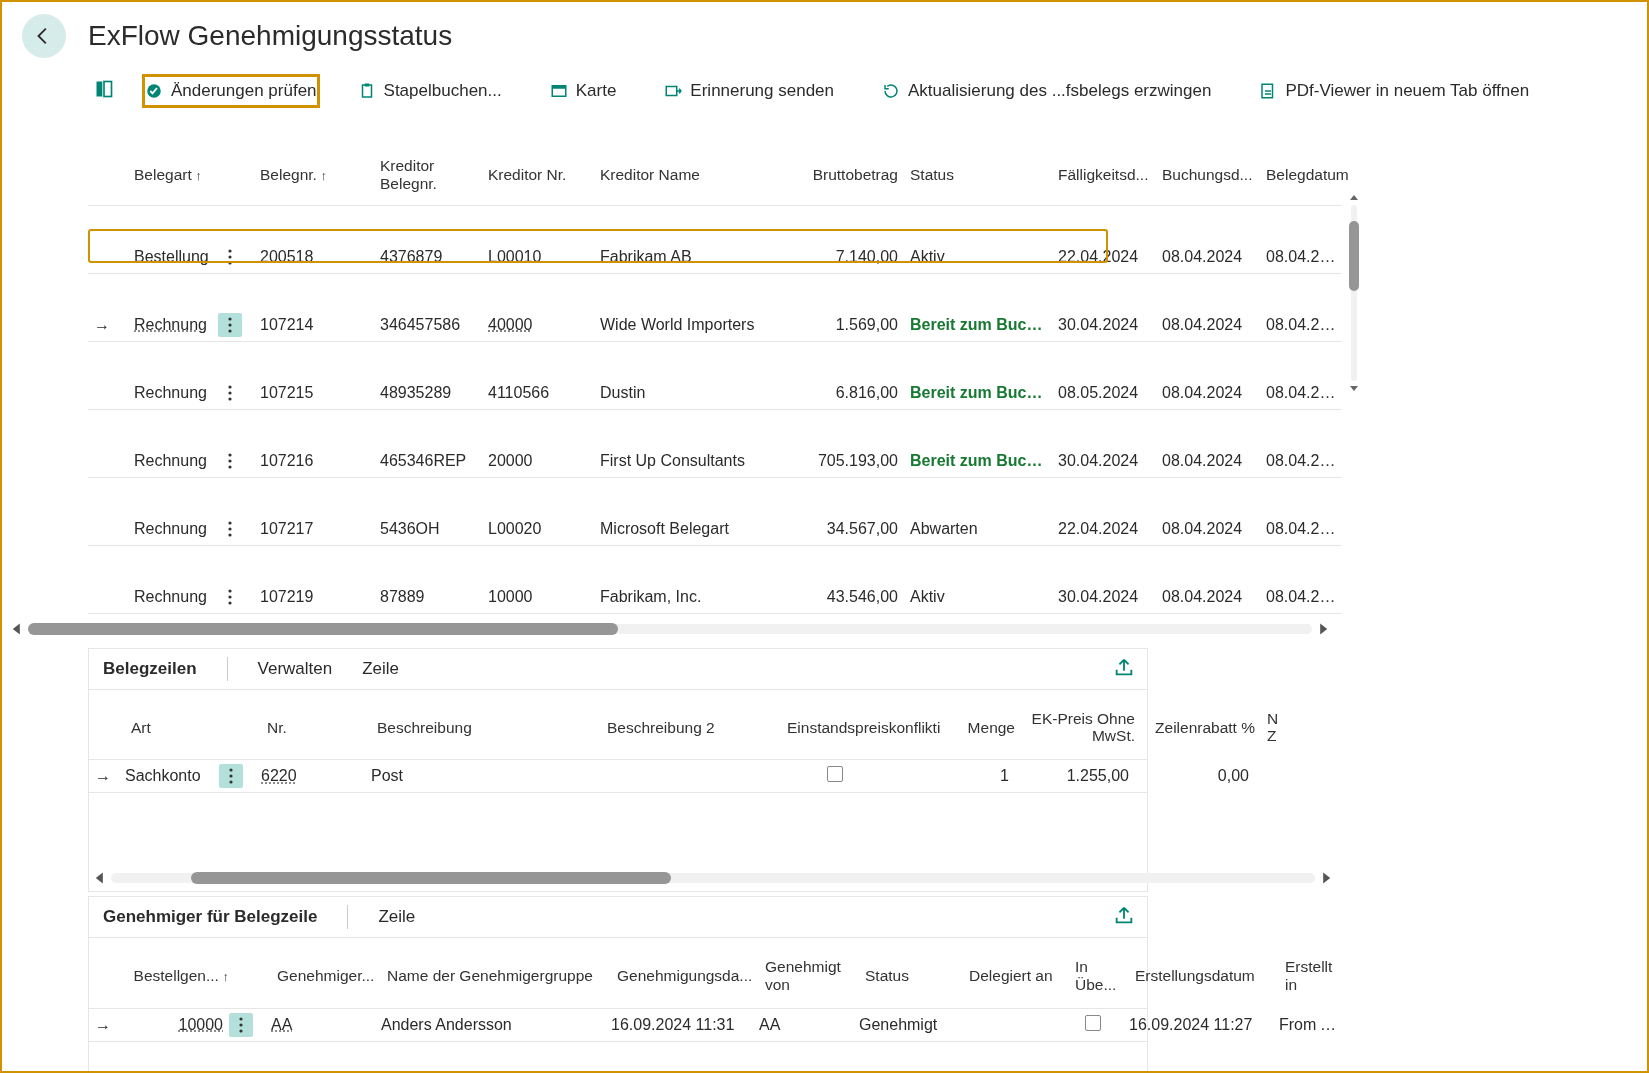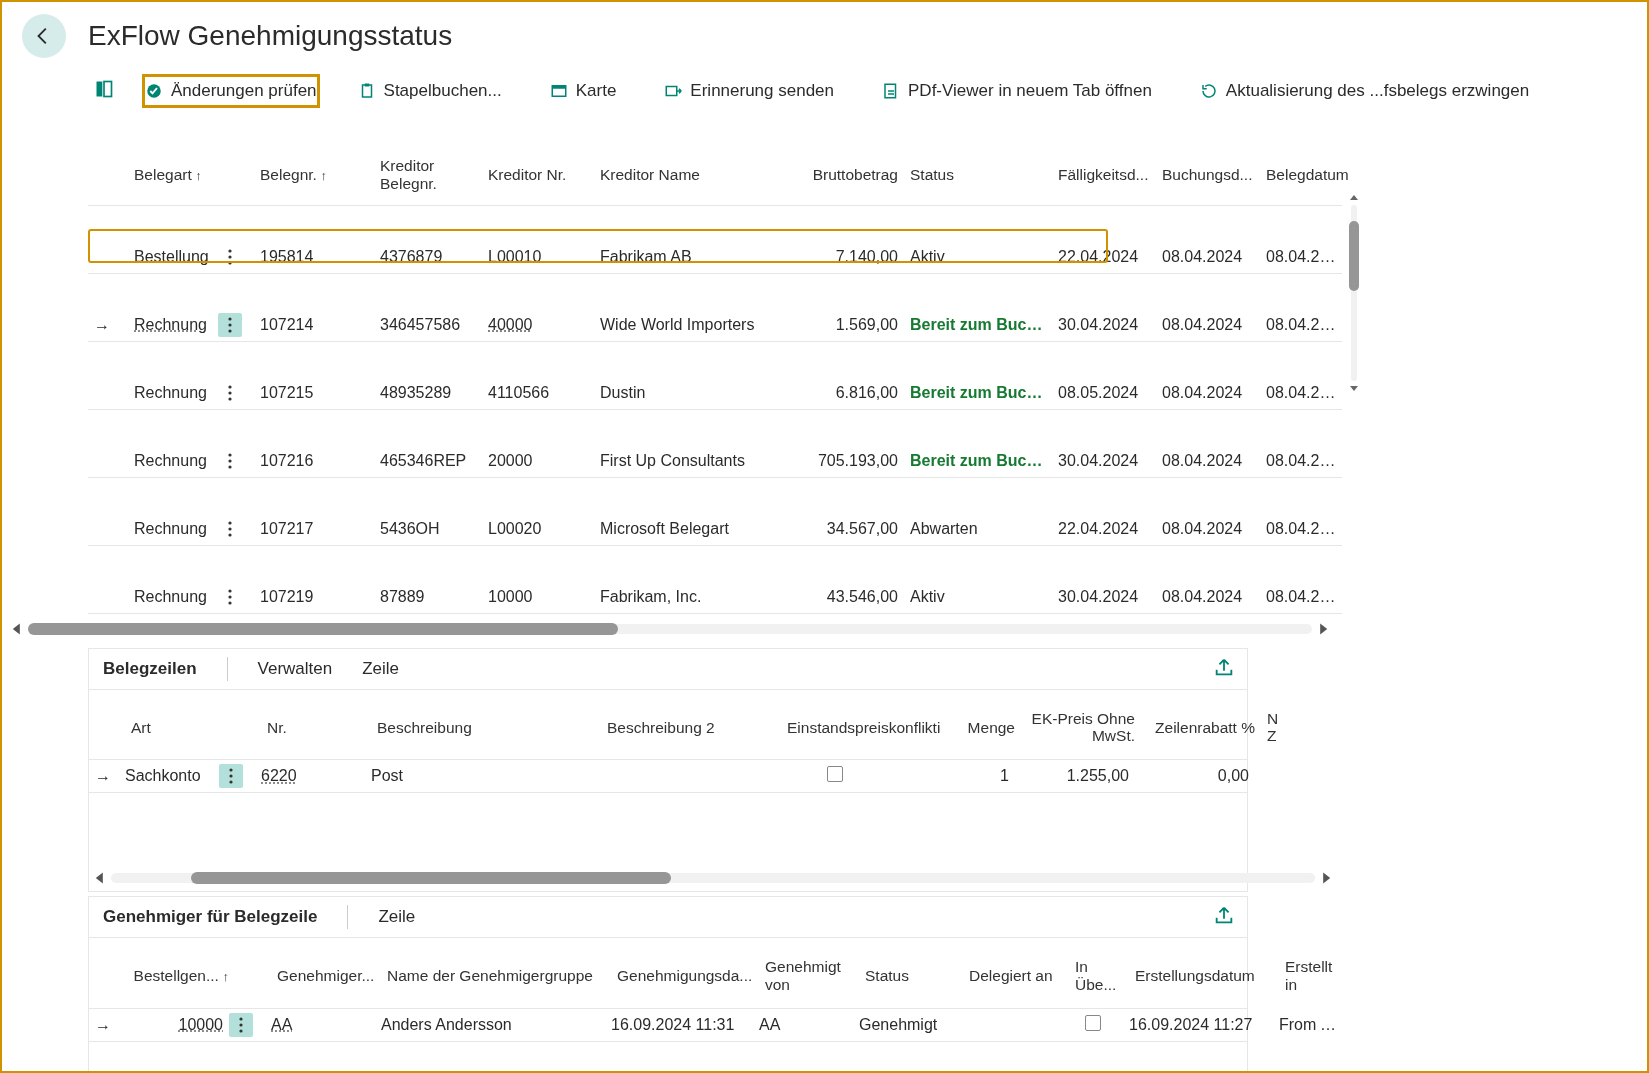--- a/index.html
+++ b/index.html
@@ -144,21 +144,21 @@
     position:absolute;left:18px;top:3px;height:12px;background:var(--scrollbar-thumb);
     border-radius:6px;
   }
   .hscroll .arrow-l,.hscroll .arrow-r{
     position:absolute;top:2px;width:14px;height:14px;fill:#555;
   }
   .hscroll .arrow-l{left:0;} .hscroll .arrow-r{right:0;}
   
   .panel {
     margin: 10px 0 0 86px;
-    width:1160px;
+    width:1060px;
     border:1px solid var(--border);
   }
   .panel-head {
     display:flex;align-items:center;gap:30px;
     border-bottom:1px solid var(--border);
     padding:8px 14px;
     font-size:17px;
     position:relative;
   }
   .panel-head .title { font-weight:600; }
@@ -225,30 +225,30 @@
     </div>
     <div class="tb-item">
       <svg class="tb-icon-sm" viewBox="0 0 24 24">
         <rect x="3" y="6" width="14" height="12" fill="none" stroke="var(--teal)" stroke-width="2"></rect>
           <path d="M17 12h6m0 0-3-3m3 3-3 3" stroke="var(--teal)" stroke-width="2" fill="none"></path>
       </svg>
       <span>Erinnerung senden</span>
     </div>
     <div class="tb-item">
       <svg class="tb-icon-sm" viewBox="0 0 24 24">
+        <path d="M4 12a8 8 0 1 0 3-6.2M4 4v5h5" fill="none" stroke="var(--teal)" stroke-width="2"></path>
+      </svg>
+      <span>Aktualisierung des ...fsbelegs erzwingen</span>
+    </div>
+    <div class="tb-item">
+      <svg class="tb-icon-sm" viewBox="0 0 24 24">
         <rect x="4" y="3" width="14" height="18" fill="none" stroke="var(--teal)" stroke-width="2"></rect>
           <path d="M8 16h8M8 12h8" stroke="var(--teal)" stroke-width="2"></path>
       </svg>
       <span>PDf-Viewer in neuem Tab öffnen</span>
-    </div>
-    <div class="tb-item">
-      <svg class="tb-icon-sm" viewBox="0 0 24 24">
-        <path d="M4 12a8 8 0 1 0 3-6.2M4 4v5h5" fill="none" stroke="var(--teal)" stroke-width="2"></path>
-      </svg>
-      <span>Aktualisierung des ...fsbelegs erzwingen</span>
     </div>
   </div>
 
   <div class="grid">
     <div class="grid-header g1-cols">
       <div class="hcell"></div>
       <div class="hcell sorted">Belegart</div>
       <div class="hcell"></div>
       <div class="hcell sorted">Belegnr.</div>
       <div class="hcell">
@@ -268,21 +268,21 @@
         <div class="grid-row g1-cols">
     <div class="cell row-arrow"></div>
     <div class="cell ">Bestellung</div>
     <div class="row-menu">
             <svg viewBox="0 0 4 16">
               <circle cx="2" cy="2" r="1.6" fill="#333"></circle>
               <circle cx="2" cy="8" r="1.6" fill="#333"></circle>
               <circle cx="2" cy="14" r="1.6" fill="#333"></circle>
             </svg>
           </div>
-    <div class="cell">195814</div>
+    <div class="cell">200518</div>
     <div class="cell">4376879</div>
     <div class="cell ">L00010</div>
     <div class="cell">Fabrikam AB</div>
     <div class="cell right">7.140,00</div>
     <div class="cell ">Aktiv</div>
     <div class="cell">22.04.2024</div>
     <div class="cell">08.04.2024</div>
     <div class="cell">08.04.2024</div>
         </div>
         <div class="grid-row g1-cols">

